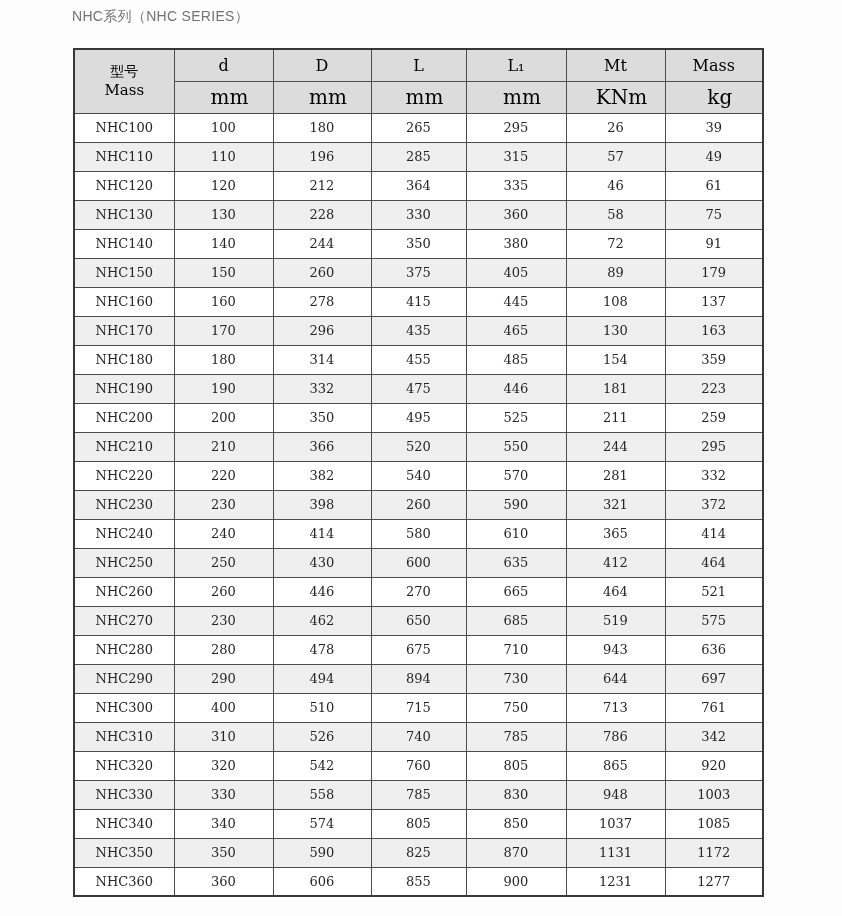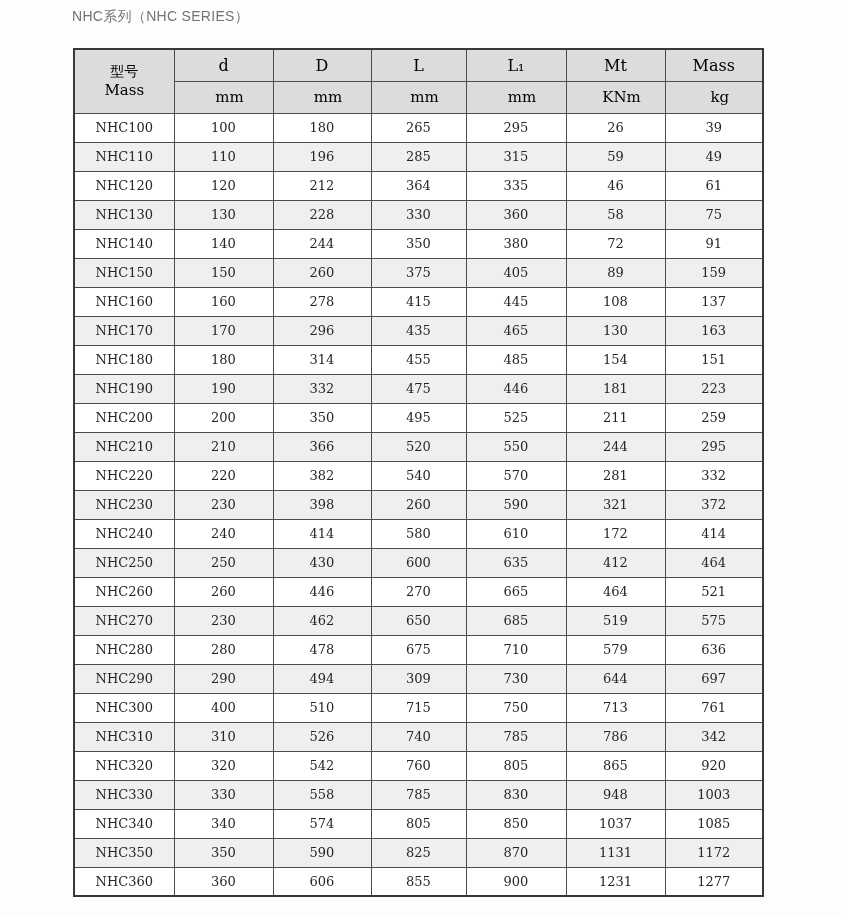--- a/index.html
+++ b/index.html
@@ -44,21 +44,21 @@
     overflow: hidden;
     white-space: nowrap;
   }
   .spec-table thead th {
     background: #dcdcdc;
     height: 32px;
     font-size: 16px;
     color: #000000;
   }
   .spec-table thead th.unit-cell {
-    font-size: 15px;
+    font-size: 20px;
     padding-left: 12px;
   }
   .spec-table thead th.model-header {
     font-size: 15px;
     line-height: 1.25;
   }
   .spec-table thead th.model-header .cn {
     font-family: "DejaVu Sans", sans-serif;
     font-size: 14px;
     display: block;
@@ -120,21 +120,21 @@
           <td>295</td>
           <td>26</td>
           <td>39</td>
         </tr>
         <tr>
           <td>NHC110</td>
           <td>110</td>
           <td>196</td>
           <td>285</td>
           <td>315</td>
-          <td>59</td>
+          <td>57</td>
           <td>49</td>
         </tr>
         <tr>
           <td>NHC120</td>
           <td>120</td>
           <td>212</td>
           <td>364</td>
           <td>335</td>
           <td>46</td>
           <td>61</td>
@@ -157,21 +157,21 @@
           <td>72</td>
           <td>91</td>
         </tr>
         <tr>
           <td>NHC150</td>
           <td>150</td>
           <td>260</td>
           <td>375</td>
           <td>405</td>
           <td>89</td>
-          <td>159</td>
+          <td>179</td>
         </tr>
         <tr>
           <td>NHC160</td>
           <td>160</td>
           <td>278</td>
           <td>415</td>
           <td>445</td>
           <td>108</td>
           <td>137</td>
         </tr>
@@ -184,21 +184,21 @@
           <td>130</td>
           <td>163</td>
         </tr>
         <tr>
           <td>NHC180</td>
           <td>180</td>
           <td>314</td>
           <td>455</td>
           <td>485</td>
           <td>154</td>
-          <td>151</td>
+          <td>359</td>
         </tr>
         <tr>
           <td>NHC190</td>
           <td>190</td>
           <td>332</td>
           <td>475</td>
           <td>446</td>
           <td>181</td>
           <td>223</td>
         </tr>
@@ -237,21 +237,21 @@
           <td>590</td>
           <td>321</td>
           <td>372</td>
         </tr>
         <tr>
           <td>NHC240</td>
           <td>240</td>
           <td>414</td>
           <td>580</td>
           <td>610</td>
-          <td>172</td>
+          <td>365</td>
           <td>414</td>
         </tr>
         <tr>
           <td>NHC250</td>
           <td>250</td>
           <td>430</td>
           <td>600</td>
           <td>635</td>
           <td>412</td>
           <td>464</td>
@@ -273,28 +273,28 @@
           <td>685</td>
           <td>519</td>
           <td>575</td>
         </tr>
         <tr>
           <td>NHC280</td>
           <td>280</td>
           <td>478</td>
           <td>675</td>
           <td>710</td>
-          <td>579</td>
+          <td>943</td>
           <td>636</td>
         </tr>
         <tr>
           <td>NHC290</td>
           <td>290</td>
           <td>494</td>
-          <td>309</td>
+          <td>894</td>
           <td>730</td>
           <td>644</td>
           <td>697</td>
         </tr>
         <tr>
           <td>NHC300</td>
           <td>400</td>
           <td>510</td>
           <td>715</td>
           <td>750</td>

